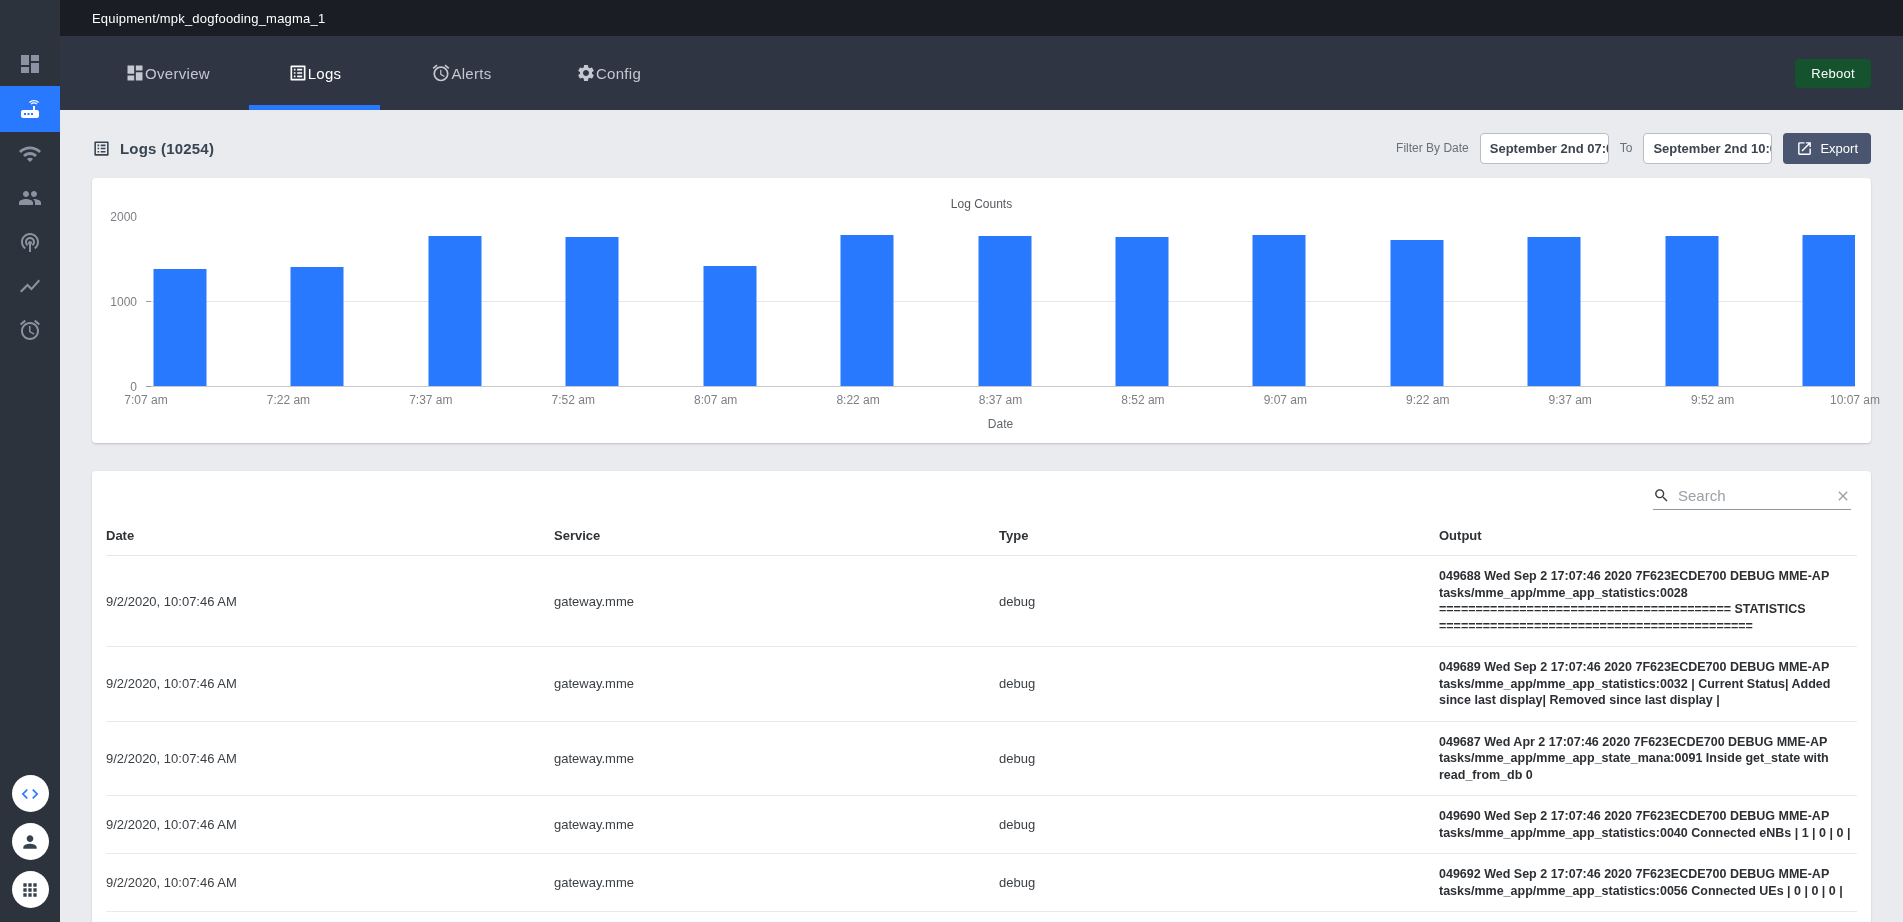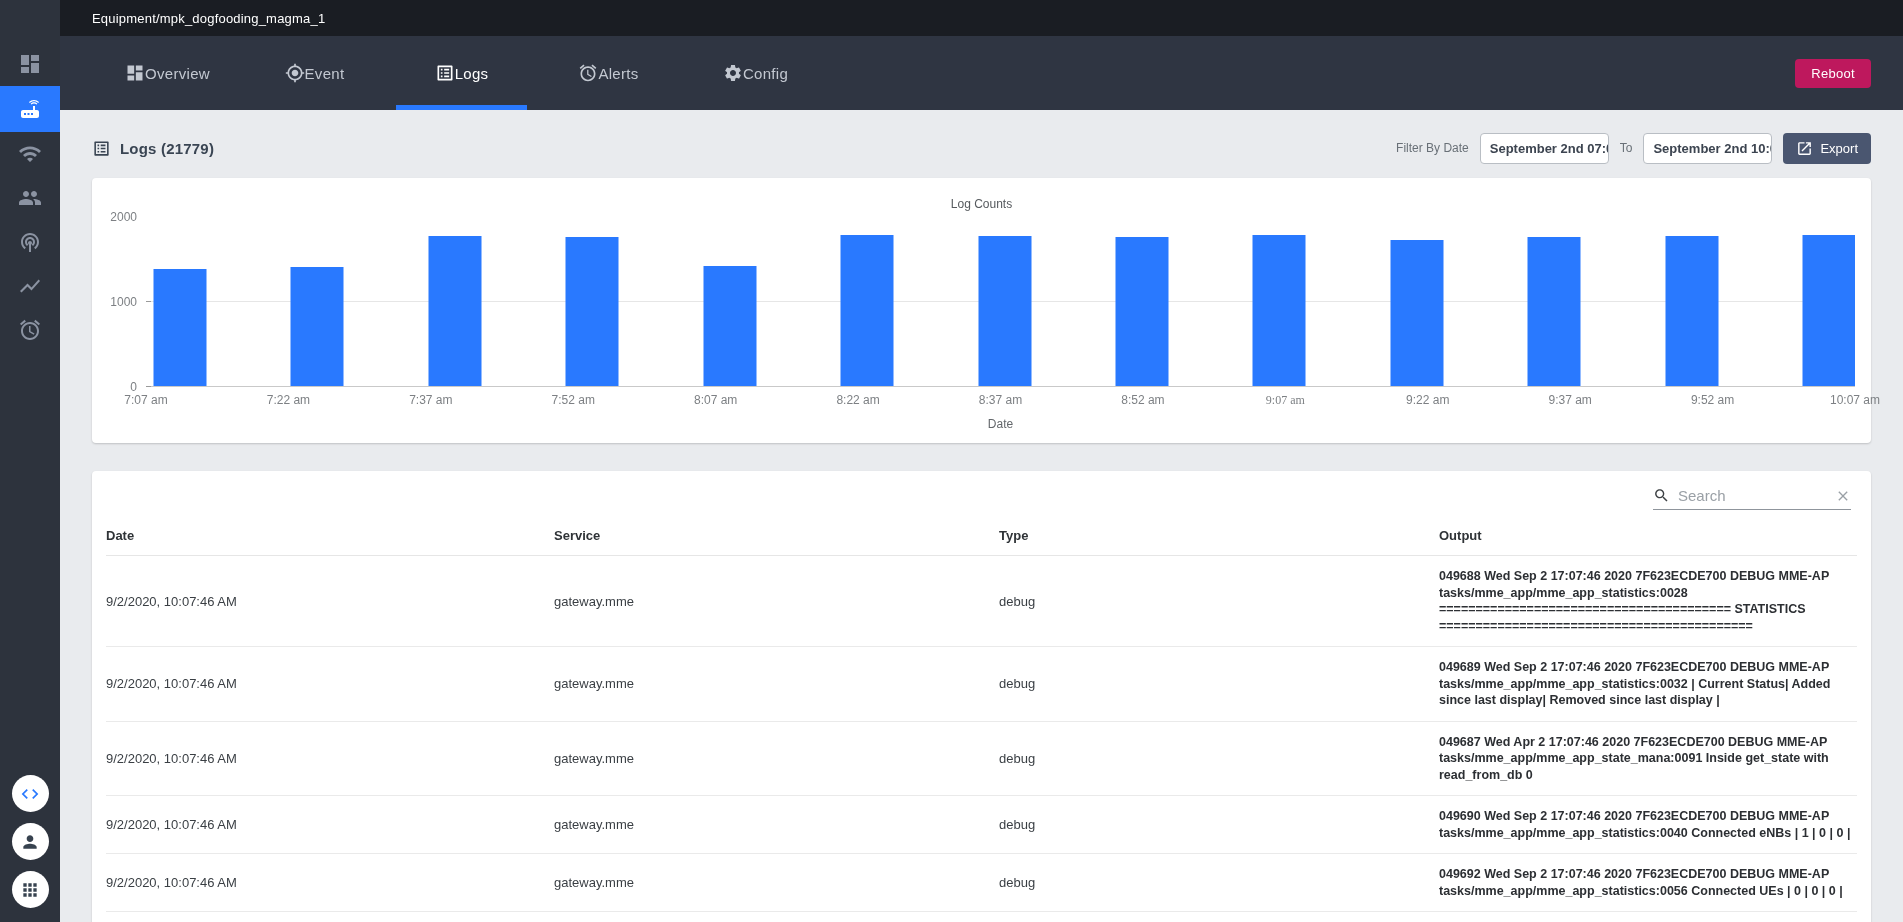--- a/index.html
+++ b/index.html
@@ -18,21 +18,21 @@
   .circle-btn svg { width:20px; height:20px; fill:currentColor; }
 
   
   .main { flex:1; display:flex; flex-direction:column; min-width:0; }
   .breadcrumb-bar { height:36px; background:#1a1d23; color:#ffffff; display:flex; align-items:center; padding-left:32px; font-size:13px; font-weight:500; letter-spacing:.2px; flex-shrink:0; }
   .tabbar { height:74px; background:#2f3542; display:flex; align-items:stretch; padding-left:34px; flex-shrink:0; }
   .tab { min-width:147px; display:flex; align-items:center; justify-content:center; color:#c3c8d1; font-size:15px; font-weight:500; letter-spacing:.3px; position:relative; cursor:pointer; }
   .tab svg { width:20px; height:20px; fill:currentColor; }
   .tab.active { color:#ffffff; }
   .tab.active::after { content:''; position:absolute; bottom:0; left:8px; right:8px; height:5px; background:#2979ff; }
-  .reboot-btn { margin-left:auto; margin-right:32px; align-self:center; background:#be185d; color:#fff; font-size:13px; font-weight:500; padding:7px 16px; border-radius:4px; border:none; cursor:pointer; letter-spacing:.3px; }
+  .reboot-btn { margin-left:auto; margin-right:32px; align-self:center; background:#14532d; color:#fff; font-size:13px; font-weight:500; padding:7px 16px; border-radius:4px; border:none; cursor:pointer; letter-spacing:.3px; }
 
   .content { padding:0 32px; flex:1; }
 
   
   .section-head { display:flex; align-items:center; gap:9px; margin:22px 0 14px; height:32px; }
   .section-title { font-size:15px; font-weight:bold; color:#3a4553; letter-spacing:.2px; }
   .section-head .title-icon { color:#3a4553; display:flex; }
   .section-head .title-icon svg { width:19px; height:19px; fill:currentColor; }
   .filters { margin-left:auto; display:flex; align-items:center; gap:11px; }
   .filter-label { font-size:12px; color:#697077; font-weight:500; }
@@ -164,28 +164,20 @@
 
     <div class="tabbar" id="tabbar">
       <div class="tab">
           <span style="width: 20px; height: 20px; display: flex;">
             <svg viewBox="0 0 24 24" style="width: 100%; height: 100%;">
               <path d="M3 13h8V3H3v10zm0 8h8v-6H3v6zm10 0h8V11h-8v10zm0-18v6h8V3h-8z" fill="currentColor"></path>
             </svg>
           </span>
           <span>Overview</span>
         </div>
-        <div class="tab">
-          <span style="width: 20px; height: 20px; display: flex;">
-            <svg viewBox="0 0 24 24" style="width: 100%; height: 100%;">
-              <path d="M12 8c-2.21 0-4 1.79-4 4s1.79 4 4 4 4-1.79 4-4-1.79-4-4-4zm8.94 3c-.46-4.17-3.77-7.48-7.94-7.94V1h-2v2.06C6.83 3.52 3.52 6.83 3.06 11H1v2h2.06c.46 4.17 3.77 7.48 7.94 7.94V23h2v-2.06c4.17-.46 7.48-3.77 7.94-7.94H23v-2h-2.06zM12 19c-3.87 0-7-3.13-7-7s3.13-7 7-7 7 3.13 7 7-3.13 7-7 7z" fill="currentColor"></path>
-            </svg>
-          </span>
-          <span>Event</span>
-        </div>
         <div class="tab active">
           <span style="width: 20px; height: 20px; display: flex;">
             <svg viewBox="0 0 24 24" style="width: 100%; height: 100%;">
               <path d="M19 5v14H5V5h14m1.1-2H3.9c-.5 0-.9.4-.9.9v16.2c0 .4.4.9.9.9h16.2c.4 0 .9-.5.9-.9V3.9c0-.5-.5-.9-.9-.9zM11 7h6v2h-6V7zm0 4h6v2h-6v-2zm0 4h6v2h-6v-2zM7 7h2v2H7V7zm0 4h2v2H7v-2zm0 4h2v2H7v-2z" fill="currentColor"></path>
             </svg>
           </span>
           <span>Logs</span>
         </div>
         <div class="tab">
           <span style="width: 20px; height: 20px; display: flex;">
@@ -209,21 +201,21 @@
     <div class="content">
 
       <div class="section-head">
         <span class="title-icon">
             <span style="display: inline-flex; width: 19px; height: 19px;">
               <svg viewBox="0 0 24 24" style="width: 100%; height: 100%;">
                 <path d="M19 5v14H5V5h14m1.1-2H3.9c-.5 0-.9.4-.9.9v16.2c0 .4.4.9.9.9h16.2c.4 0 .9-.5.9-.9V3.9c0-.5-.5-.9-.9-.9zM11 7h6v2h-6V7zm0 4h6v2h-6v-2zm0 4h6v2h-6v-2zM7 7h2v2H7V7zm0 4h2v2H7v-2zm0 4h2v2H7v-2z" fill="currentColor"></path>
               </svg>
             </span>
           </span>
-        <span class="section-title">Logs (21779)</span>
+        <span class="section-title">Logs (10254)</span>
         <div class="filters">
           <span class="filter-label">Filter By Date</span>
           <div class="date-input">September 2nd 07:07</div>
           <span class="to-label">To</span>
           <div class="date-input">September 2nd 10:07</div>
           <button class="export-btn">
             <span style="display:flex">
                 <span style="display: inline-flex; width: 17px; height: 17px;">
                   <svg viewBox="0 0 24 24" style="width: 100%; height: 100%;">
                     <path d="M19 19H5V5h7V3H5c-1.11 0-2 .9-2 2v14c0 1.1.89 2 2 2h14c1.1 0 2-.9 2-2v-7h-2v7zM14 3v2h3.59l-9.83 9.83 1.41 1.41L19 6.41V10h2V3h-7z" fill="currentColor"></path>
@@ -268,21 +260,21 @@
         </div>
         <div class="x-axis" id="x-axis">
             <span class="x-tick-label" style="left: 0%;">7:07 am</span>
             <span class="x-tick-label" style="left: 8.33333%;">7:22 am</span>
             <span class="x-tick-label" style="left: 16.6667%;">7:37 am</span>
             <span class="x-tick-label" style="left: 25%;">7:52 am</span>
             <span class="x-tick-label" style="left: 33.3333%;">8:07 am</span>
             <span class="x-tick-label" style="left: 41.6667%;">8:22 am</span>
             <span class="x-tick-label" style="left: 50%;">8:37 am</span>
             <span class="x-tick-label" style="left: 58.3333%;">8:52 am</span>
-            <span class="x-tick-label" style="left: 66.6667%; font-family: Liberation Serif, serif;">9:07 am</span>
+            <span class="x-tick-label" style="left: 66.6667%;">9:07 am</span>
             <span class="x-tick-label" style="left: 75%;">9:22 am</span>
             <span class="x-tick-label" style="left: 83.3333%;">9:37 am</span>
             <span class="x-tick-label" style="left: 91.6667%;">9:52 am</span>
             <span class="x-tick-label" style="left: 100%;">10:07 am</span>
           </div>
         <div class="axis-title">Date</div>
       </div>
 
       <div class="card table-card">
         <div class="search-row">

